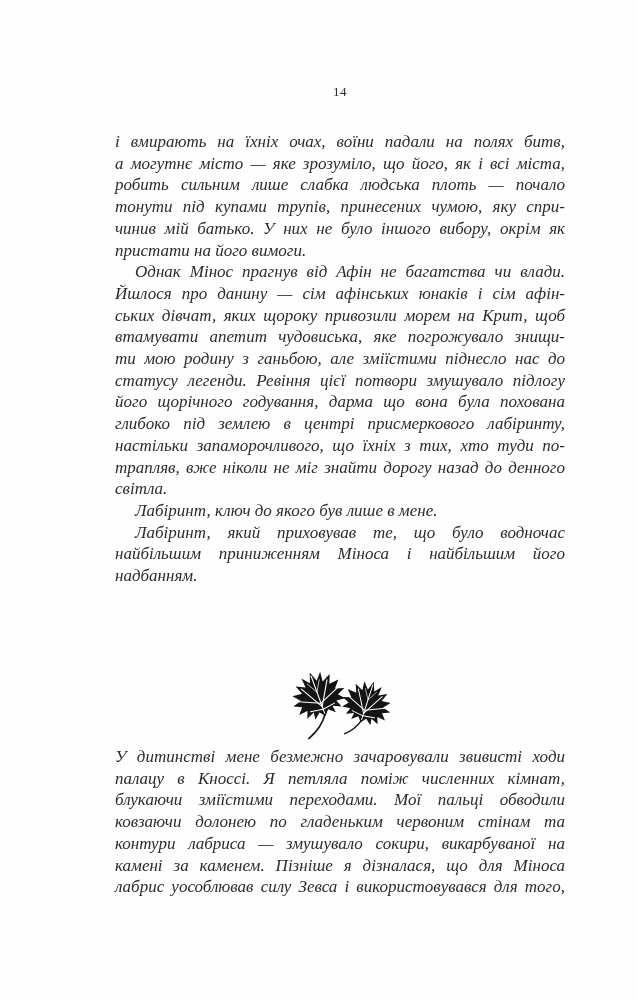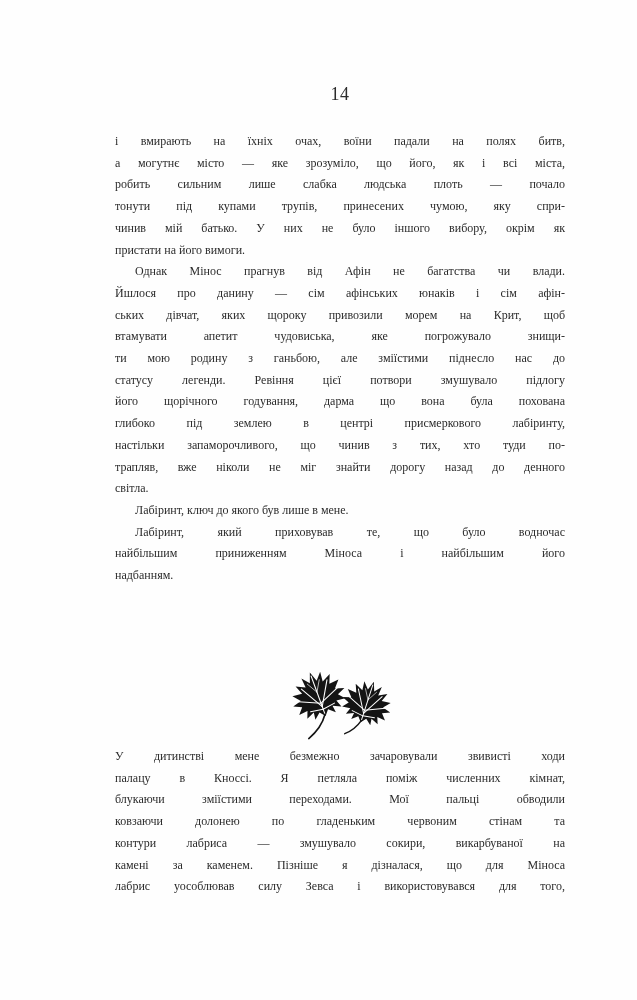--- a/index.html
+++ b/index.html
@@ -14,29 +14,30 @@
     background: #fefefe;
     overflow: hidden;
     color: #2b2b2b;
   }
   .page-number {
     position: absolute;
     top: 84px;
     left: 115px;
     width: 450px;
     text-align: center;
-    font-size: 18px;
+    font-size: 13px;
     letter-spacing: 0.5px;
   }
   .text-block {
     position: absolute;
     left: 115px;
     width: 450px;
-    font-size: 12px;
+    font-size: 17px;
     line-height: 21.7px;
+    font-style: italic;
   }
   .text-block.top { top: 131px; }
   .text-block.bottom { top: 746px; }
   .para { margin: 0; padding: 0; }
   .line {
     text-align: justify;
     text-align-last: justify;
   }
   .line.last { text-align-last: left; }
   .line.indent {
@@ -72,21 +73,21 @@
       </div>
       <div class="para">
         <div class="line indent">Однак Мінос прагнув від Афін не багатства чи влади.</div>
         <div class="line">Йшлося про данину — сім афінських юнаків і сім афін-</div>
         <div class="line">ських дівчат, яких щороку привозили морем на Крит, щоб</div>
         <div class="line">втамувати апетит чудовиська, яке погрожувало знищи-</div>
         <div class="line">ти мою родину з ганьбою, але зміїстими піднесло нас до</div>
         <div class="line">статусу легенди. Ревіння цієї потвори змушувало підлогу</div>
         <div class="line">його щорічного годування, дарма що вона була похована</div>
         <div class="line">глибоко під землею в центрі присмеркового лабіринту,</div>
-        <div class="line">настільки запаморочливого, що чинив з тих, хто туди по-</div>
+        <div class="line">настільки запаморочливого, що їхніх з тих, хто туди по-</div>
         <div class="line">трапляв, вже ніколи не міг знайти дорогу назад до денного</div>
         <div class="line last">світла.</div>
       </div>
       <div class="para">
         <div class="line last indent">Лабіринт, ключ до якого був лише в мене.</div>
       </div>
       <div class="para">
         <div class="line indent">Лабіринт, який приховував те, що було водночас</div>
         <div class="line">найбільшим приниженням Міноса і найбільшим його</div>
         <div class="line last">надбанням.</div>

